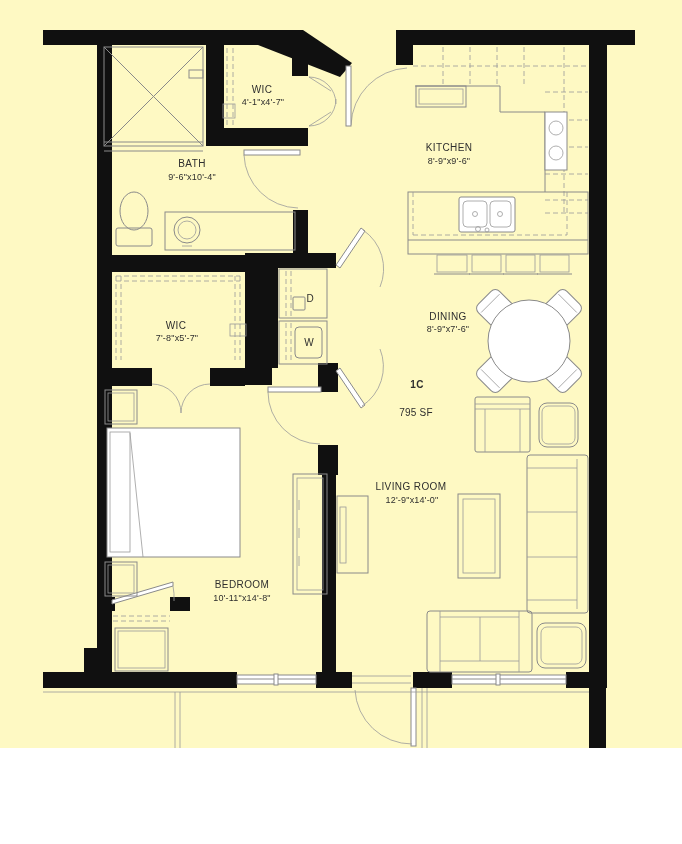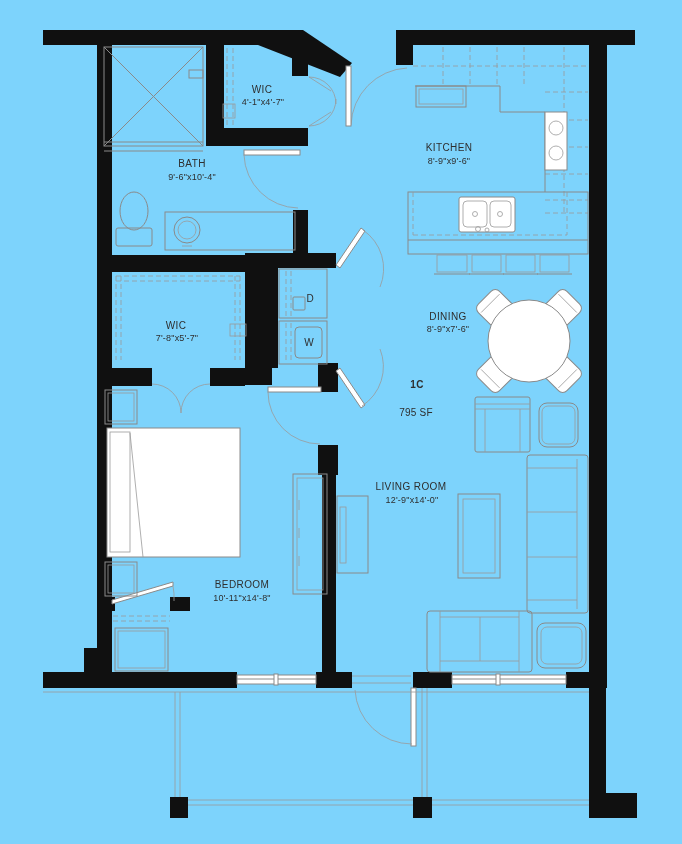--- a/index.html
+++ b/index.html
@@ -1,16 +1,16 @@
 <!DOCTYPE html>
 <html><head>
 <meta charset="utf-8">
 <style>
   html,body{margin:0;padding:0;background:#fff;}
-  .plan-wrap{width:682px;height:844px;background:#7dd3fc;position:relative;font-family:"Liberation Sans",sans-serif;}
+  .plan-wrap{width:682px;height:748px;background:#fef9c3;position:relative;font-family:"Liberation Sans",sans-serif;}
   svg{display:block;}
   text{fill:#2e2e2e;font-family:"Liberation Sans",sans-serif;}
   .room-name{font-size:10px;letter-spacing:.4px;}
   .room-dims{font-size:9px;letter-spacing:.2px;}
   .unit-label{font-size:10px;font-weight:bold;letter-spacing:.4px;}
   .unit-area{font-size:10px;letter-spacing:.2px;}
   .appl{font-size:10px;}
   .wall{fill:#101010;stroke:none;}
   .ln{stroke:#8a8a8a;stroke-width:1;fill:none;}
   .lnw{stroke:#8a8a8a;stroke-width:1;fill:#fff;}

